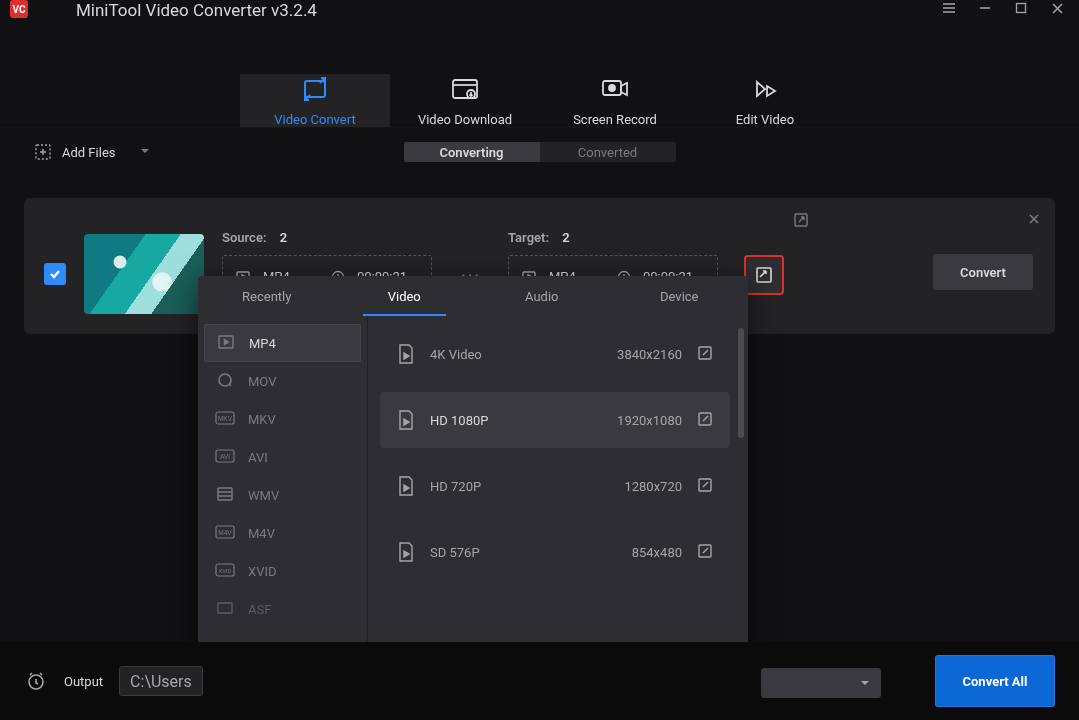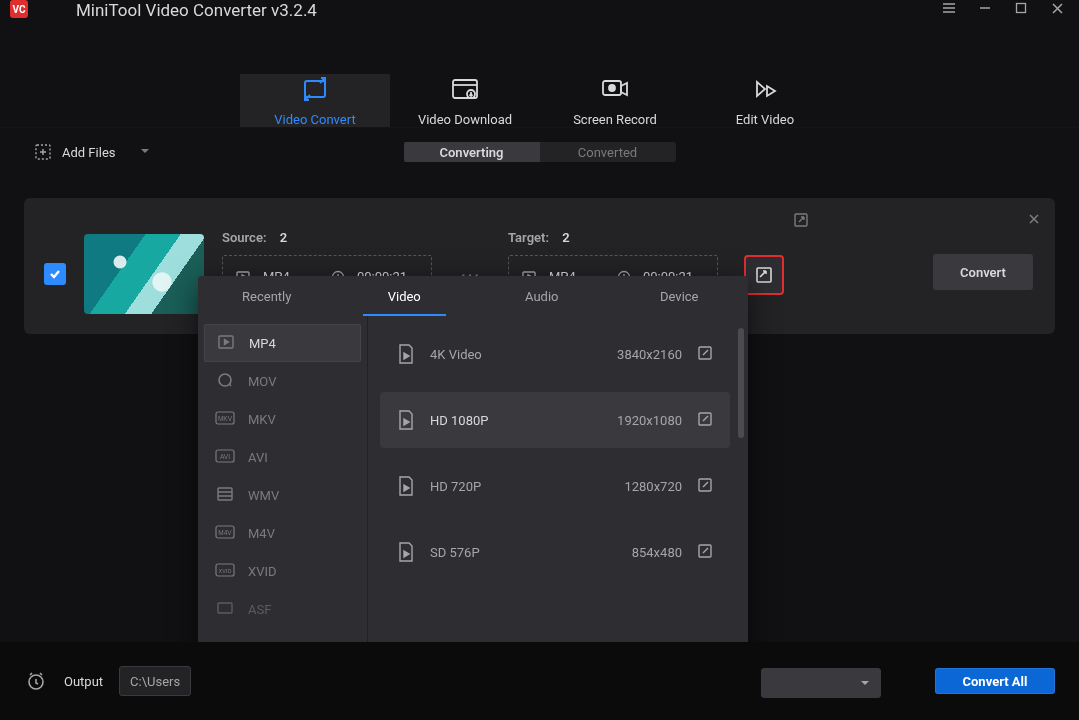--- a/index.html
+++ b/index.html
@@ -189,25 +189,25 @@
   .bottombar {
     position:absolute; left:0; right:0; bottom:0; height:78px;
     background: #0b0b0c;
     display:flex; align-items:center; padding:0 24px; gap:16px;margin-top:36px;
   }
   .clock { width:24px; height:24px; color: var(--text-2);}
   .outlabel { color: var(--text-1); }
   .outpath {
     height:30px; min-width:60px; padding:0 10px; background: var(--bg-2);
     border:1px solid var(--border-1); border-radius:3px; display:flex; align-items:center;
-    color: var(--text-2); font-size:13px;
+    color: var(--text-2); font-size:16px;
   }
   .convert-all {
     margin-left:auto; background: var(--accent-blue2); color:#fff; font-weight:700;
-    height:26px; width:120px; border-radius:3px; display:flex; align-items:center; justify-content:center;
+    height:52px; width:120px; border-radius:3px; display:flex; align-items:center; justify-content:center;
     cursor:pointer; border:1px solid rgba(255,255,255,0.1);
   }
   .ghost-select {
     position:absolute; right:198px; bottom:22px;
     height:30px; width:120px; background: var(--bg-4); border-radius:3px; border:1px solid var(--border-1);
     display:flex; align-items:center; justify-content:flex-end; padding:0 10px; color: var(--text-2);
   }
 
   
   .preset-scroll::-webkit-scrollbar{width:0px;}

